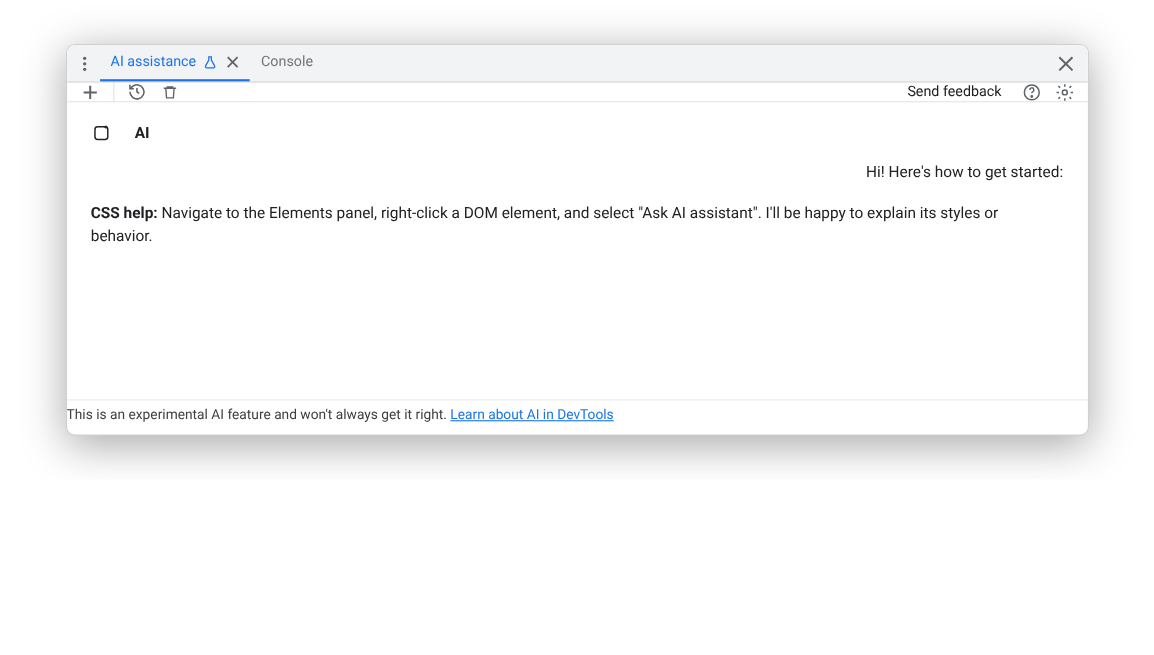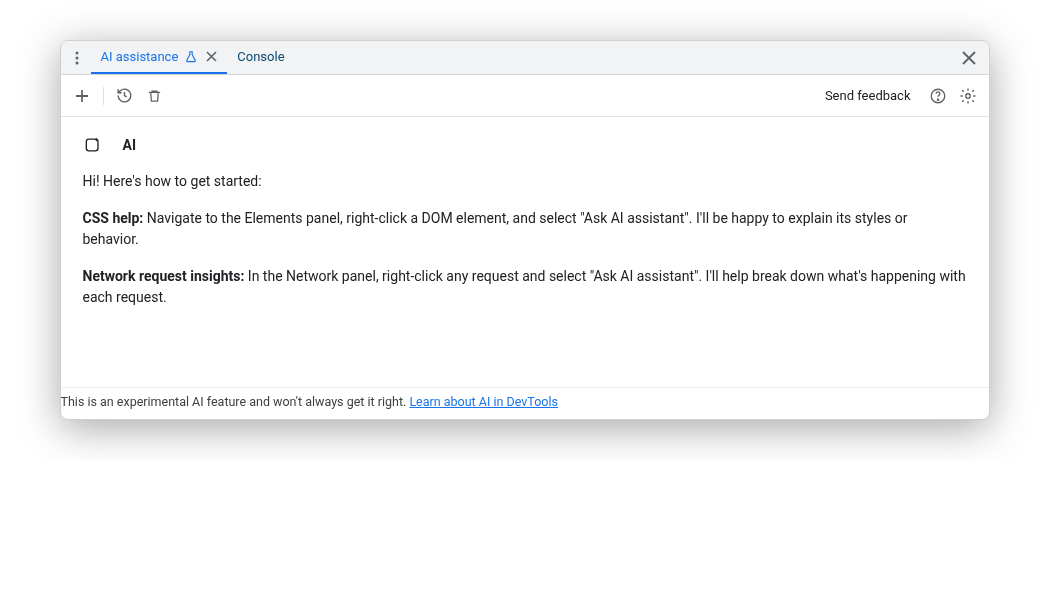--- a/index.html
+++ b/index.html
@@ -46,21 +46,21 @@
     align-items: stretch;
     height: 100%;
     justify-content: flex-end;
   }
   .tab {
     display: flex;
     align-items: center;
     padding: 0 10px;
     gap: 6px;
     font-size: 13px;
-    color: #0c4a6e;
+    color: #737373;
     cursor: pointer;
     border-bottom: 2px solid transparent;
     position: relative;
   }
   .tab.active {
     color: #1a73e8;
     border-bottom: 2px solid #1a73e8;
     background: #f1f3f4;
   }
   .tab .close-x {
@@ -81,21 +81,21 @@
     display: flex;
     align-items: center;
     justify-content: center;
     color: #5f6368;
     cursor: pointer;
     font-size: 16px;
   }
   .toolbar {
     display: flex;
     align-items: center;
-    height: 42px;
+    height: 18px;
     border-bottom: 1px solid #e4e4e4;
     padding: 0 8px;
     gap: 4px;
   }
   .tool-btn {
     width: 26px;
     height: 26px;
     display: flex;
     align-items: center;
     justify-content: center;
@@ -128,20 +128,21 @@
   .ai-header-label {
     font-weight: 700;
     font-size: 14px;
     color: #202124;
   }
   .intro {
     font-size: 14px;
     color: #202124;
     margin-bottom: 16px;
     line-height: 1.5;
+    text-align: right;
   }
   .section {
     font-size: 14px;
     color: #202124;
     line-height: 1.5;
     margin-bottom: 16px;
   }
   .section .bold { font-weight: 700; margin-top: 41px; }
   .input-row {
     padding: 8px 22px 14px 22px;
@@ -261,23 +262,20 @@
             <rect x="4" y="5" width="14" height="14" rx="3"></rect>
             <path d="M16 3l.7 1.8L18.5 5.5 16.7 6.2 16 8l-.7-1.8L13.5 5.5l1.8-.7z" fill="#202124" stroke="none"></path>
           </svg>
       </span>
       <span class="ai-header-label">AI</span>
     </div>
     <div class="intro">Hi! Here's how to get started:</div>
     <div class="section">
       <span class="bold">CSS help:</span><span> Navigate to the Elements panel, right-click a DOM element, and select "Ask AI assistant". I'll be happy to explain its styles or behavior.</span>
     </div>
-    <div class="section">
-      <span class="bold">Network request insights:</span><span> In the Network panel, right-click any request and select "Ask AI assistant". I'll help break down what's happening with each request.</span>
-    </div>
   </div>
 
 
   <div class="footer">
     <span>This is an experimental AI feature and won't always get it right. </span><a>Learn about AI in DevTools</a>
   </div>
 
 </div>
 
 </body></html>

